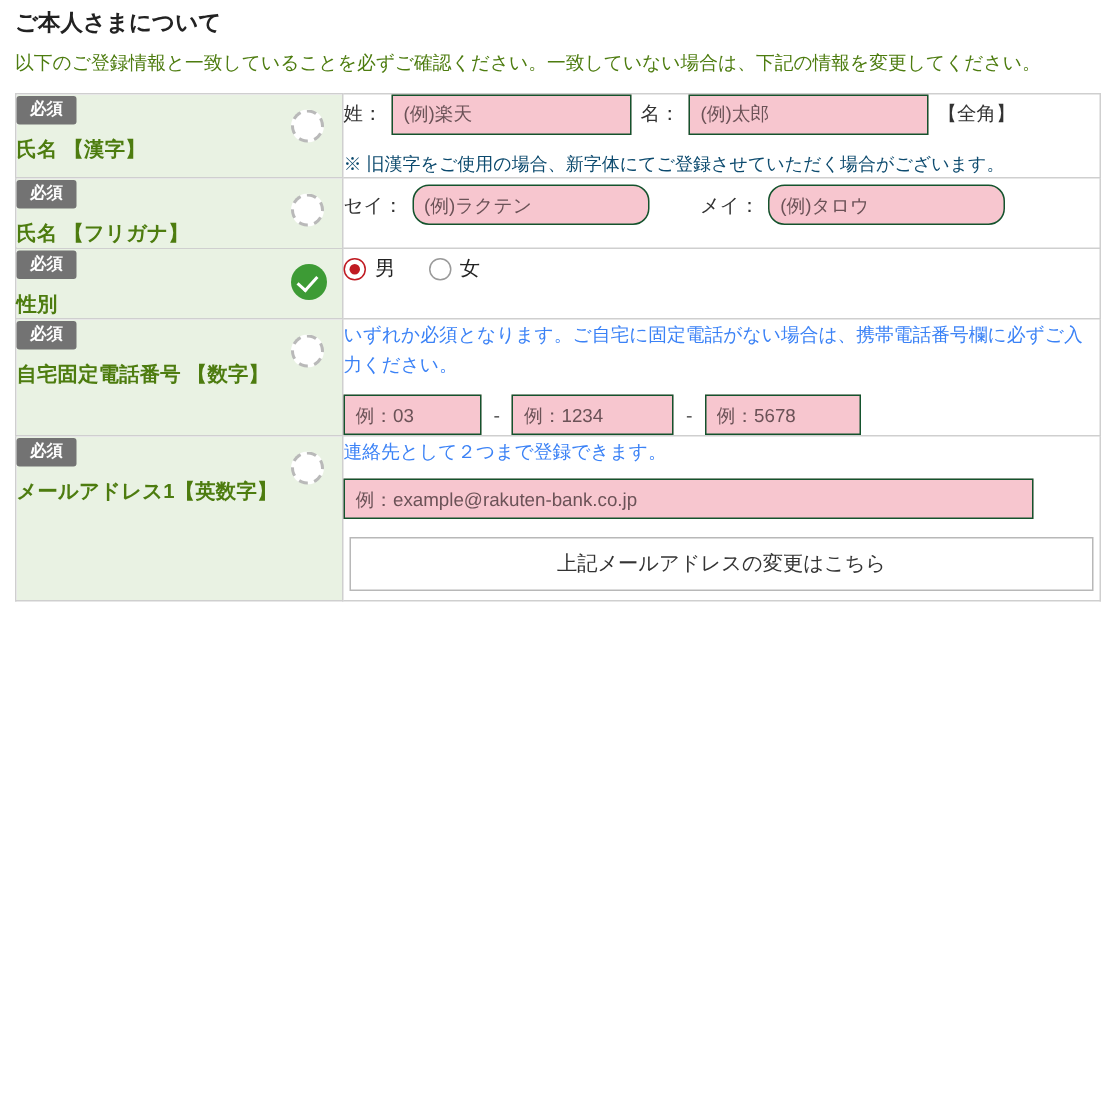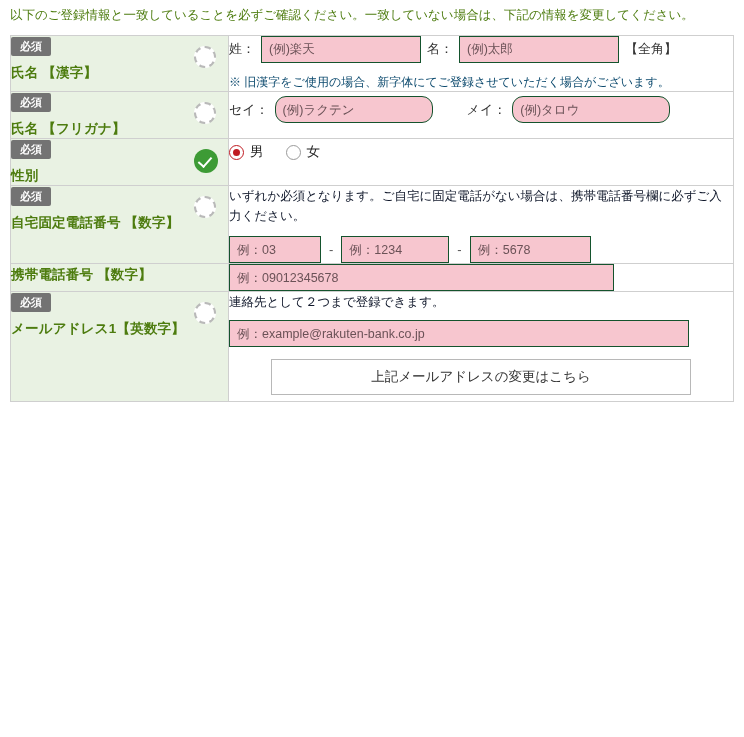--- a/index.html
+++ b/index.html
@@ -113,32 +113,32 @@
     font-family: "Liberation Sans", sans-serif;
     color: #6b5257;
     padding: 2px 7px;
     outline: none;
   }
   input.txt::placeholder { color: #6b5257; opacity: 1; }
   .w-kanji { width: 160px; }
   .w-kana { width: 158px; border-radius: 11px; }
   .w-tel-a { width: 92px; }
   .w-tel-b { width: 108px; }
-  .w-tel-c { width: 121px; }
+  .w-tel-c { width: 104px; }
   .w-mobile { width: 385px; }
   .w-mail { width: 460px; }
   .note {
     font-size: 12px;
     color: #0c4a6e;
     margin-top: 10px;
     line-height: 1.55;
   }
   .note-top {
     font-size: 12.5px;
-    color: #0f172a;
+    color: #3b82f6;
     line-height: 1.6;
     margin-bottom: 10px;
   }
   .dash { font-size: 13px; color: #555; padding: 0 2px; }
   .radio-row { display: flex; align-items: center; gap: 8px; padding-top: 4px; }
   .radio-item { display: flex; align-items: center; gap: 6px; margin-right: 14px; }
   .radio {
     width: 15px; height: 15px;
     border-radius: 50%;
     border: 1px solid #9a9a9a;
@@ -151,21 +151,21 @@
     content: "";
     position: absolute;
     left: 3px; top: 3px;
     width: 7px; height: 7px;
     border-radius: 50%;
     background: #c01b22;
   }
   .radio-label { font-size: 13.5px; color: #222222; }
   .change-mail-btn {
     display: block;
-    width: 420px;
+    width: 496px;
     margin: 12px auto 6px auto;
     text-align: center;
     border: 1px solid #b8b8b8;
     background: #ffffff;
     color: #333333;
     font-size: 13.5px;
     font-family: "Liberation Sans", sans-serif;
     padding: 8px 0;
     cursor: pointer;
   }
@@ -176,20 +176,21 @@
     margin-top: 10px;
   }
   .stacked input { display: block; margin-bottom: 10px; }
   .mailcell { padding-bottom: 4px; }
 </style>
 </head>
 <body>
 
 <div id="page">
 
+  <div class="page-title">ご本人さまについて</div>
   <div class="intro">以下のご登録情報と一致していることを必ずご確認ください。一致していない場合は、下記の情報を変更してください。</div>
 
   <table class="form">
 
     <tbody>
         <tr>
       <td class="label-cell">
         <span class="badge">必須</span>
         <div class="label-text">氏名 【漢字】</div>
         <div class="status-icon">
@@ -261,28 +262,20 @@
         <div class="row-inline">
           <input class="txt w-tel-a" type="text" placeholder="例：03" style="">
           <span class="dash">-</span>
           <input class="txt w-tel-b" type="text" placeholder="例：1234" style="">
           <span class="dash">-</span>
           <input class="txt w-tel-c" type="text" placeholder="例：5678" style="">
         </div>
       </td>
     </tr>
 
-    <tr>
-      <td class="label-cell">
-        <div class="label-text nomargin" style="margin-top:2px;">携帯電話番号 【数字】</div>
-      </td>
-      <td class="field-cell">
-        <input class="txt w-mobile" type="text" placeholder="例：09012345678" style="">
-      </td>
-    </tr>
 
     <tr>
       <td class="label-cell">
         <span class="badge">必須</span>
         <div class="label-text">メールアドレス1【英数字】</div>
         <div class="status-icon">
               <div class="dashed-circle"></div>
             </div>
       </td>
       <td class="field-cell mailcell">

